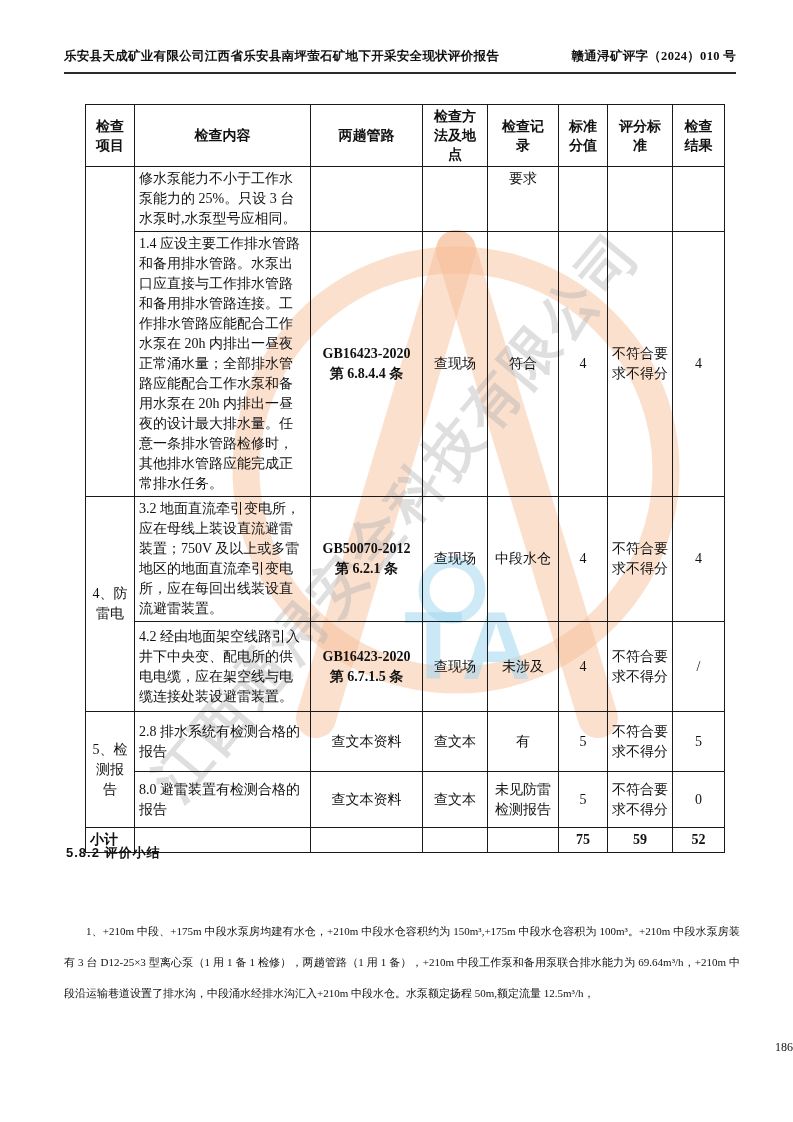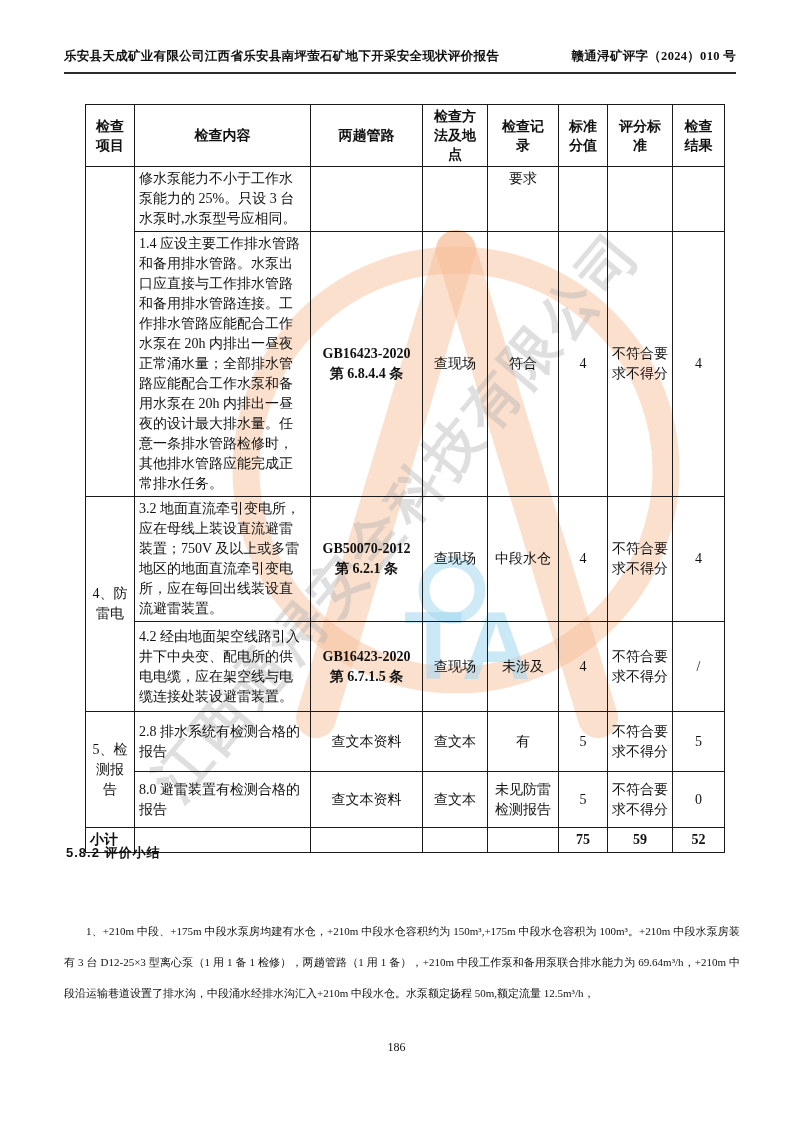--- a/index.html
+++ b/index.html
@@ -53,21 +53,21 @@
     position:absolute; top:844px; left:66px;
     font-size:13px; font-weight:bold; letter-spacing:1px;
     font-family:Liberation Sans, sans-serif;
   }
   .summary-para {
     position:absolute; top:872px; left:64px; width:676px;
     font-size:11px; line-height:31px; text-align:justify; text-indent:2em;margin-top:44px;
   }
   .page-number {
     position:absolute; top:1040px; left:0; width:100%;
-    text-align:center; font-size:12px;
+    text-align:right; font-size:12px;
   }
 </style>
 </head>
 <body>
 
 <div class="wm">
   <svg class="wm-svg" width="793" height="1122" viewBox="0 0 793 1122">
     <circle cx="456" cy="470" r="210" fill="none" stroke="rgba(247,187,146,0.45)" stroke-width="27"></circle>
     <path d="M456 250 L316 718" fill="none" stroke="rgba(247,187,146,0.45)" stroke-width="40" stroke-linecap="round"></path>
     <path d="M456 250 L598 718" fill="none" stroke="rgba(247,187,146,0.45)" stroke-width="40" stroke-linecap="round"></path>

